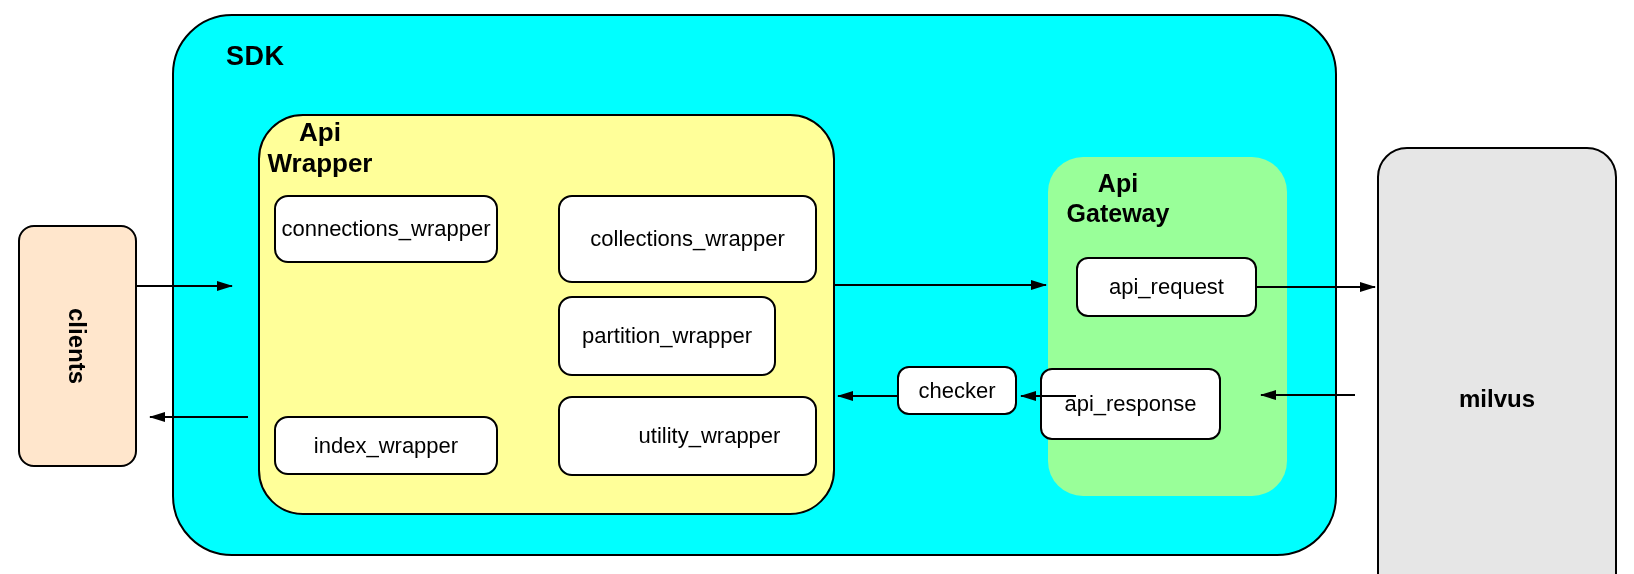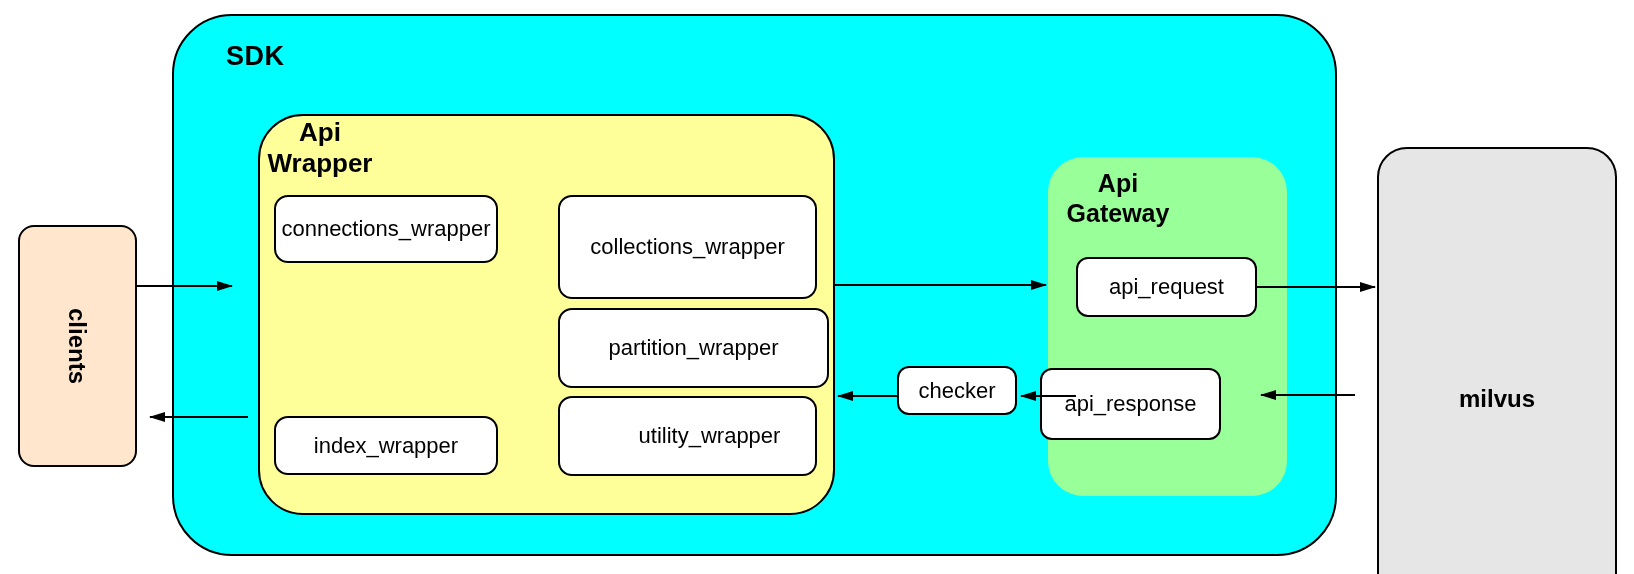--- a/index.html
+++ b/index.html
@@ -57,23 +57,23 @@
     font-size: 24px; font-weight: bold;
   }
 
   
   .node {
     background: #ffffff; border: 2px solid #000; border-radius: 14px;
     display: flex; align-items: center; justify-content: center;
     font-size: 22px; text-align: center;
   }
   .n-connections { left: 274px; top: 195px; width: 224px; height: 68px; }
-  .n-collections { left: 558px; top: 195px; width: 259px; height: 104px; }
+  .n-collections { left: 558px; top: 195px; width: 259px; height: 88px; }
   .n-schema     { left: 274px; top: 296px; width: 224px; height: 80px; }
-  .n-partition  { left: 558px; top: 308px; width: 271px; height: 80px; }
+  .n-partition  { left: 558px; top: 296px; width: 218px; height: 80px; }
   .n-index      { left: 274px; top: 416px; width: 224px; height: 59px; }
   .n-utility    { left: 558px; top: 396px; width: 259px; height: 80px; padding-left: 44px; }
   .n-checker    { left: 897px; top: 366px; width: 120px; height: 49px; border-radius: 12px; }
   .n-request    { left: 1076px; top: 257px; width: 181px; height: 60px; border-radius: 12px; }
   .n-response   { left: 1040px; top: 368px; width: 181px; height: 72px; border-radius: 12px; }
 
   .arrows {
     position: absolute; left: 0; top: 0;
     pointer-events: none;
   }

